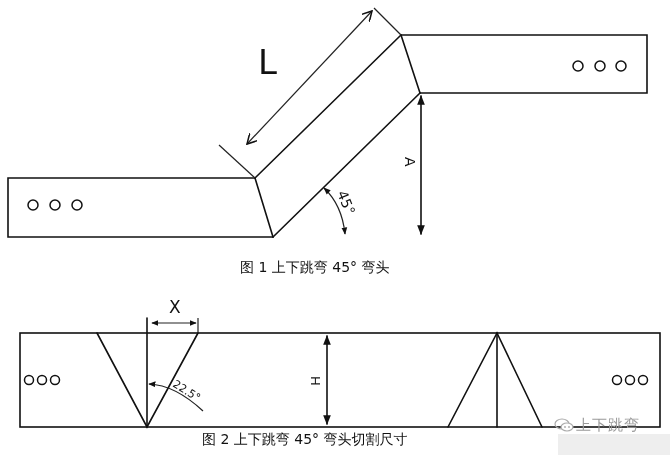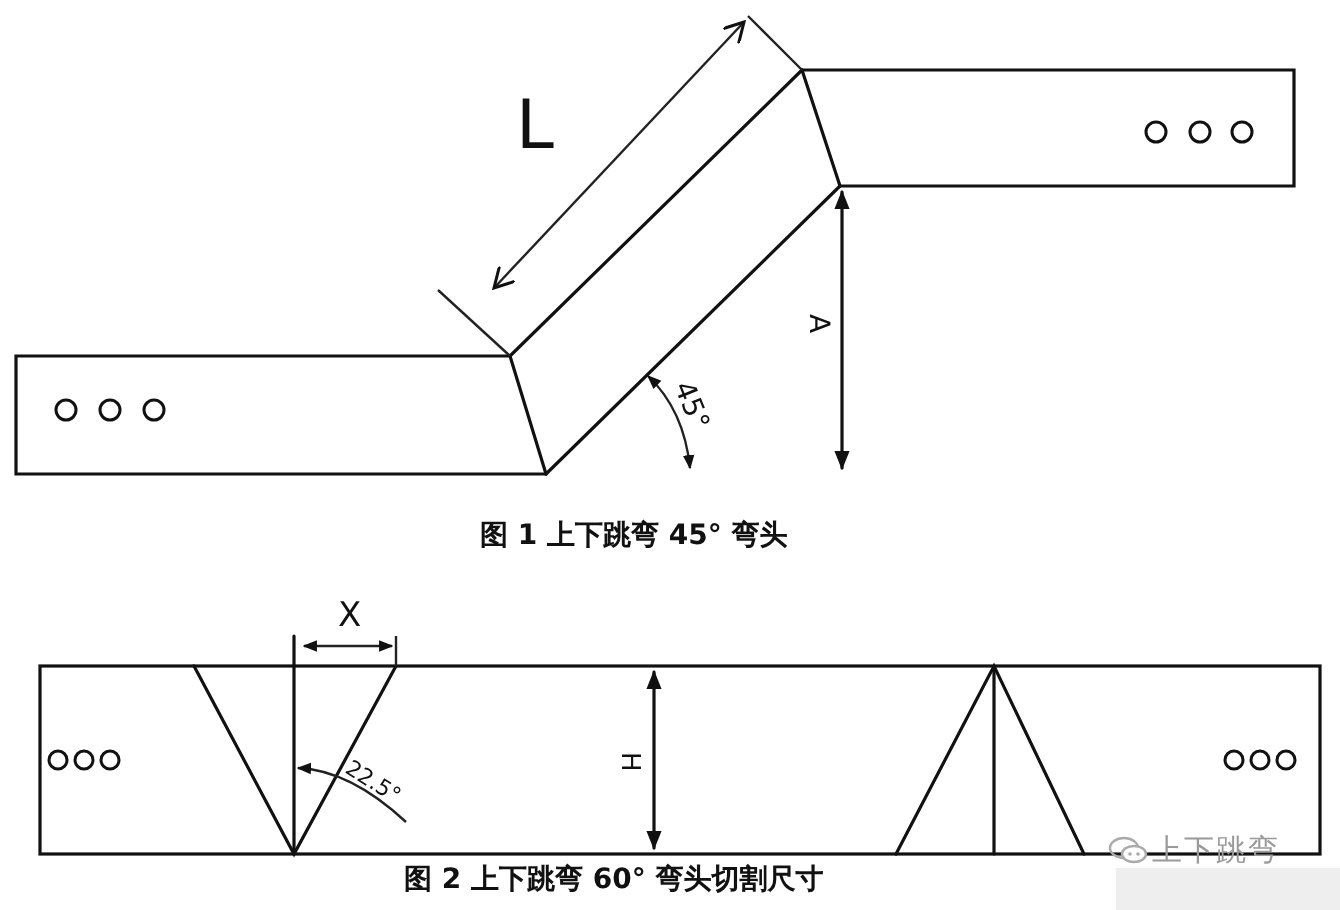--- a/index.html
+++ b/index.html
@@ -1,21 +1,21 @@
 <!DOCTYPE html>
 <html><head>
 <meta charset="utf-8">
 <style>
   html, body { margin: 0; padding: 0; background: #ffffff; }
   body { width: 670px; height: 455px; overflow: hidden; position: relative; font-family: "DejaVu Sans", sans-serif; }
   #canvas { position: absolute; left: 0; top: 0; width: 670px; height: 455px; }
   .ln { stroke: #111; stroke-width: 1.6; fill: none; stroke-linecap: round; }
   .thin { stroke: #222; stroke-width: 1.2; fill: none; }
   .hole { stroke: #111; stroke-width: 1.5; fill: #fff; }
-  .caption { position: absolute; font-family: "DejaVu Sans", sans-serif; font-weight: bold; font-size: 14px; color: #111; white-space: nowrap; }
+  .caption { position: absolute; font-family: "DejaVu Sans", sans-serif; font-weight: normal; font-size: 14px; color: #111; white-space: nowrap; }
   .lbl { font-family: "DejaVu Sans", sans-serif; fill: #111; }
   .watermark { position: absolute; left: 548px; top: 412px; width: 122px; height: 43px; }
   .wm-band { position: absolute; left: 10px; top: 22px; width: 112px; height: 21px; background: #eeeeee; }
   .wm-text { position: absolute; left: 28px; top: 4px; font-family: "DejaVu Sans", sans-serif; font-size: 15px; color: #9a9a9a; letter-spacing: 1px; }
   .wm-icon { position: absolute; left: 6px; top: 6px; width: 20px; height: 14px; }
 </style>
 </head>
 <body>
 
 <svg id="canvas" viewBox="0 0 670 455" xmlns="http://www.w3.org/2000/svg">
@@ -93,21 +93,21 @@
     <text class="lbl" x="0" y="0" font-size="13" transform="translate(311,376) rotate(90)">H</text>
 
     <g>
       <path class="ln" d="M448,427 L497,333 L542,427"></path>
       <path class="ln" d="M497,333 L497,427"></path>
     </g>
   </g>
 </svg>
 
 <div class="caption" style="left:240px; top:259px;">图 1  上下跳弯 45° 弯头</div>
-<div class="caption" style="left:202px; top:431px;">图 2  上下跳弯 60° 弯头切割尺寸</div>
+<div class="caption" style="left:202px; top:431px;">图 2  上下跳弯 45° 弯头切割尺寸</div>
 
 <div class="watermark">
   <div class="wm-band"></div>
   <svg class="wm-icon" viewBox="0 0 20 14">
     <ellipse cx="8" cy="6" rx="7" ry="5" fill="none" stroke="#aaa" stroke-width="1.2"></ellipse>
     <ellipse cx="13" cy="9" rx="6" ry="4" fill="#fff" stroke="#aaa" stroke-width="1.2"></ellipse>
     <circle cx="11" cy="9" r="0.9" fill="#aaa"></circle>
     <circle cx="15" cy="9" r="0.9" fill="#aaa"></circle>
   </svg>
   <div class="wm-text">上下跳弯</div>

